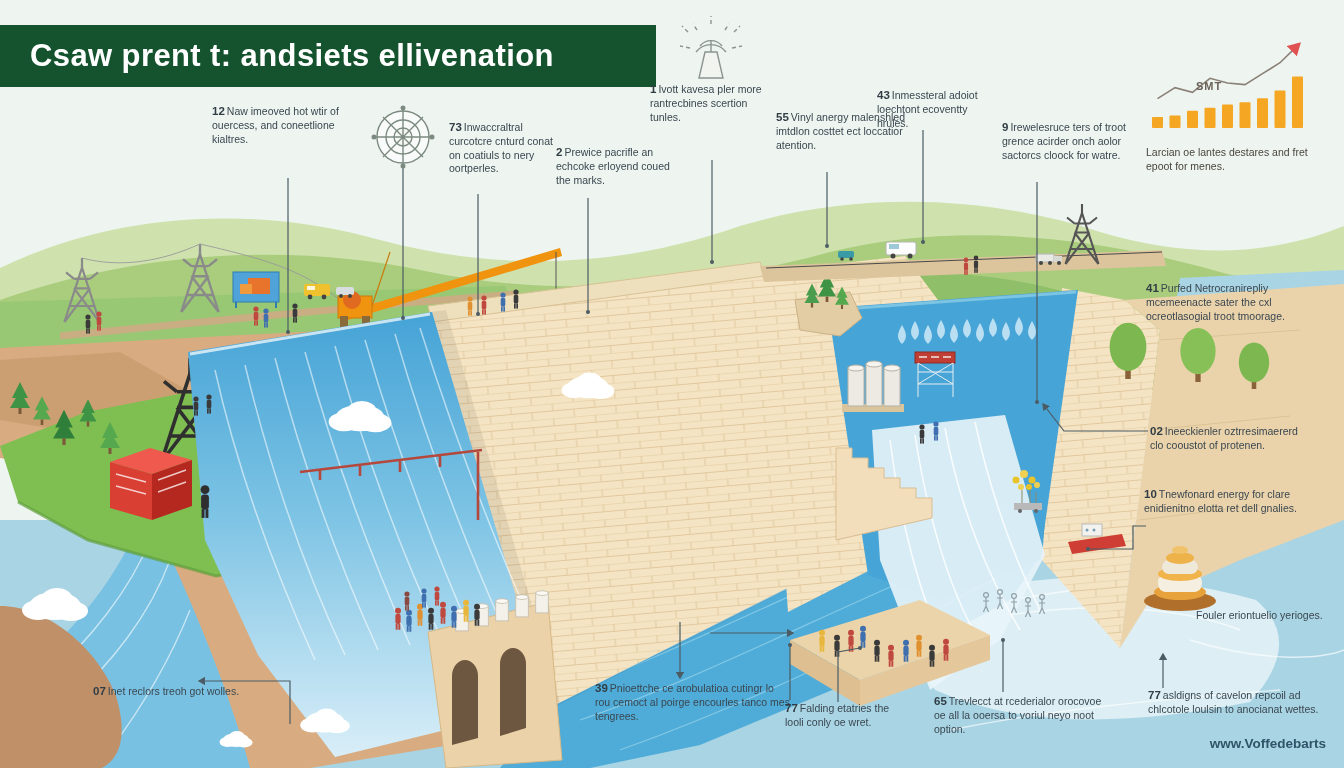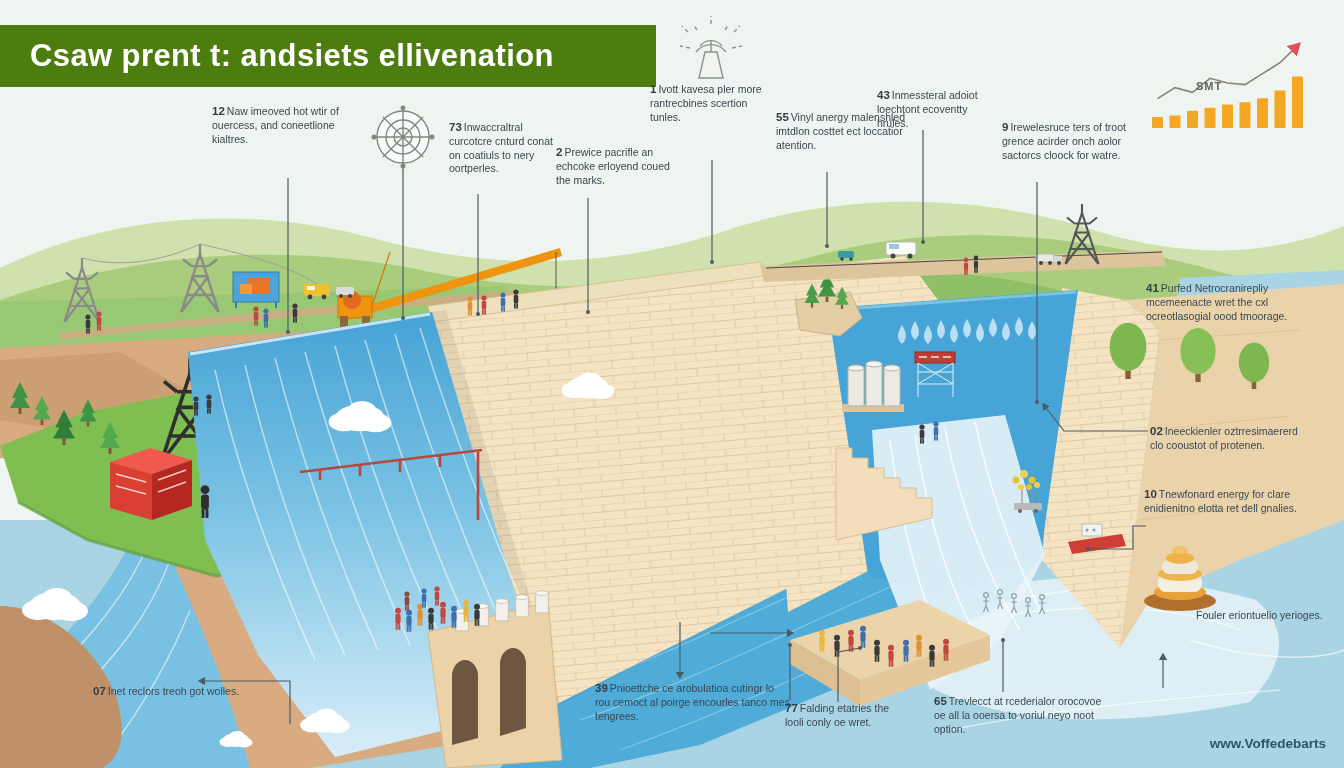--- a/index.html
+++ b/index.html
@@ -1,20 +1,20 @@
 <!DOCTYPE html>
 <html><head>
 <meta charset="utf-8">
 <style>
   html,body{margin:0;padding:0;background:#dfe6e2;}
   .stage{position:relative;width:1344px;height:768px;overflow:hidden;
          background:#eef4ef;font-family:"Liberation Sans",sans-serif;}
   .scene{position:absolute;left:0;top:0;}
   .banner{position:absolute;left:0;top:25px;width:656px;height:62px;
-          background:#4d7c0f;display:flex;align-items:center;}
+          background:#14532d;display:flex;align-items:center;}
   .banner h1{margin:0;padding-left:30px;font-size:31px;font-weight:800;
              color:#ffffff;letter-spacing:.4px;}
   .ann{position:absolute;font-size:10.5px;line-height:1.3;color:#3a4750;}
   .ann .num{font-weight:700;font-size:11.5px;color:#313d45;margin-right:2px;}
   .center{text-align:left;}
   .caption{position:absolute;font-size:10.5px;line-height:1.3;color:#4a463f;}
   .watermark{position:absolute;font-weight:700;font-size:13.5px;color:#2f5468;
              text-align:right;}
 </style>
 </head>
@@ -495,32 +495,36 @@
 </div>
 <div class="ann center" style="left:776px;top:110px;width:130px">
   <span class="num">55</span><span>Vinyl anergy malenshled imtdlon costtet ect loccatior atention.</span>
 </div>
 <div class="ann" style="left:877px;top:88px;width:120px">
   <span class="num">43</span><span>Inmessteral adoiot loechtont ecoventty hrules.</span>
 </div>
 <div class="ann" style="left:1002px;top:120px;width:140px">
   <span class="num">9</span><span>Irewelesruce ters of troot grence acirder onch aolor sactorcs cloock for watre.</span>
 </div>
+<div class="caption" style="left:1146px;top:146px;width:190px">Larcian oe lantes destares and fret epoot for menes.</div>
 <div class="ann" style="left:1146px;top:281px;width:182px">
-  <span class="num">41</span><span>Purfed Netrocranirepliy mcemeenacte wret the cxl ocreotlasogial oood tmoorage.</span>
+  <span class="num">41</span><span>Purfed Netrocranirepliy mcemeenacte sater the cxl ocreotlasogial troot tmoorage.</span>
 </div>
 <div class="ann" style="left:1150px;top:424px;width:160px">
   <span class="num">02</span><span>Ineeckienler oztrresimaererd clo cooustot of protenen.</span>
 </div>
 <div class="ann" style="left:1144px;top:487px;width:170px">
   <span class="num">10</span><span>Tnewfonard energy for clare enidienitno elotta ret dell gnalies.</span>
 </div>
 <div class="ann" style="left:1196px;top:609px;width:190px">
   <span>Fouler eriontuelio yerioges.</span>
 </div>
+<div class="ann" style="left:1148px;top:688px;width:190px">
+  <span class="num">77</span><span>asldigns of cavelon repcoil ad chlcotole loulsin to anocianat wettes.</span>
+</div>
 <div class="ann" style="left:93px;top:684px;width:150px">
   <span class="num">07</span><span>Inet reclors treoh got wolles.</span>
 </div>
 <div class="ann" style="left:595px;top:681px;width:195px">
   <span class="num">39</span><span>Pnioettche ce arobulatioa cutingr lo rou cemoct al poirge encourles tanco mes tengrees.</span>
 </div>
 <div class="ann" style="left:785px;top:701px;width:115px">
   <span class="num">77</span><span>Falding etatries the looli conly oe wret.</span>
 </div>
 <div class="ann" style="left:934px;top:694px;width:170px">

